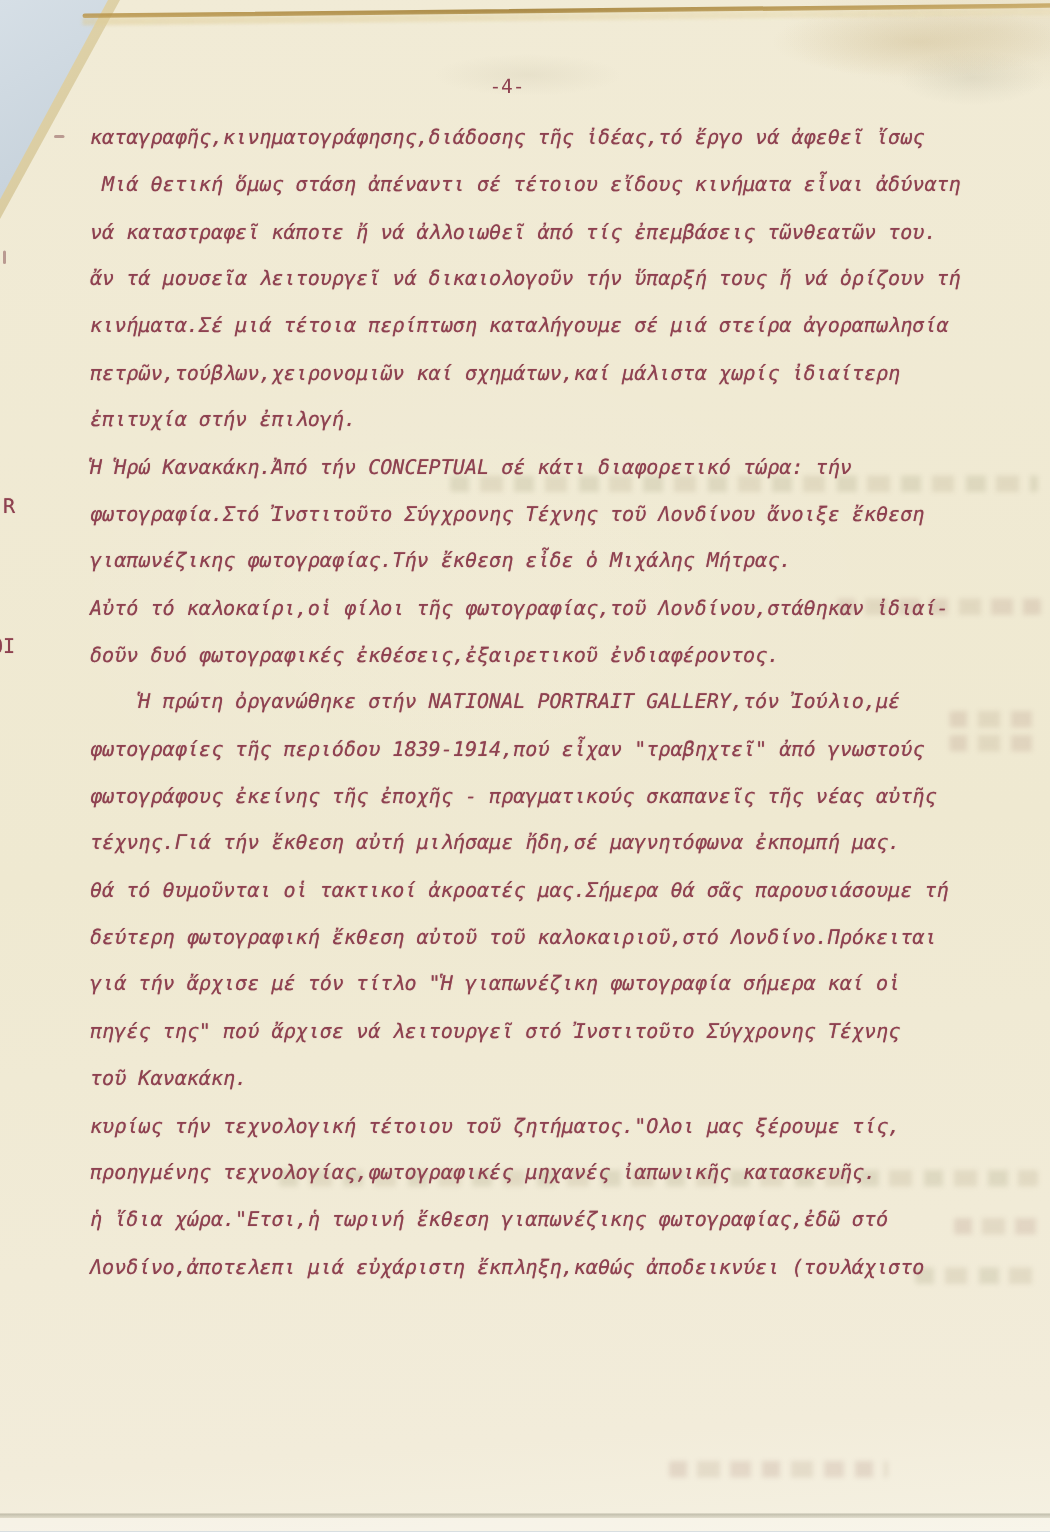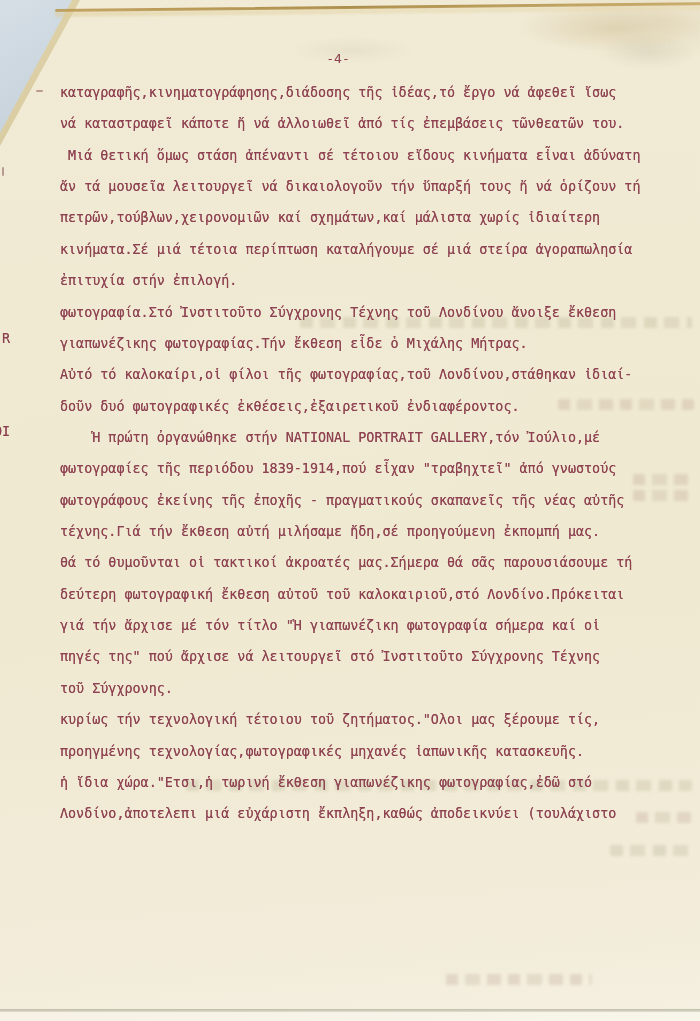--- a/index.html
+++ b/index.html
@@ -58,20 +58,21 @@
     position:absolute;font-size:13.4px;color:var(--ink,#8e4150);
     text-shadow:0 0 .5px rgba(142,65,80,.7);
   }
   .margin-note-1{left:2px;top:331px;}
   .margin-note-2{left:-6px;top:424px;}
   .text-block{
     position:absolute;left:60px;top:77px;width:632px;
     font-size:13.4px;line-height:31.36px;
     color:var(--ink,#8e4150);
     text-shadow:0 0 .55px rgba(142,65,80,.75);
+    font-style:italic;
   }
   .line{white-space:pre;height:31.36px;}
   .line:nth-child(n+27){opacity:.9;}
   
   .bleed{
     position:absolute;height:11px;filter:blur(1.7px);opacity:.5;
     background:repeating-linear-gradient(90deg,
       rgba(158,118,104,.38) 0 12px, transparent 12px 19px,
       rgba(150,126,96,.32) 19px 34px, transparent 34px 41px,
       rgba(158,118,104,.36) 41px 55px, transparent 55px 62px);
@@ -118,38 +119,39 @@
   <div class="bleed olive b7"></div>
   <div class="bleed b8"></div>
 
   <div class="page-number">-4-</div>
 
   <div class="margin-note margin-note-1">R</div>
   <div class="margin-note margin-note-2">ΟΙ</div>
 
   <div class="text-block">
     <div class="line">καταγραφῆς,κινηματογράφησης,διάδοσης τῆς ἰδέας,τό ἔργο νά ἀφεθεῖ ἴσως</div>
+    <div class="line"> Μιά θετική ὅμως στάση ἀπέναντι σέ τέτοιου εἴδους κινήματα εἶναι ἀδύνατη</div>
     <div class="line">νά καταστραφεῖ κάποτε ἤ νά ἀλλοιωθεῖ ἀπό τίς ἐπεμβάσεις τῶνθεατῶν του.</div>
-    <div class="line"> Μιά θετική ὅμως στάση ἀπέναντι σέ τέτοιου εἴδους κινήματα εἶναι ἀδύνατη</div>
     <div class="line">ἄν τά μουσεῖα λειτουργεῖ νά δικαιολογοῦν τήν ὕπαρξή τους ἤ νά ὁρίζουν τή</div>
+    <div class="line">κινήματα.Σέ μιά τέτοια περίπτωση καταλήγουμε σέ μιά στείρα ἀγοραπωλησία</div>
     <div class="line">πετρῶν,τούβλων,χειρονομιῶν καί σχημάτων,καί μάλιστα χωρίς ἰδιαίτερη</div>
-    <div class="line">κινήματα.Σέ μιά τέτοια περίπτωση καταλήγουμε σέ μιά στείρα ἀγοραπωλησία</div>
     <div class="line">ἐπιτυχία στήν ἐπιλογή.</div>
+    <div class="line">Ἡ Ἡρώ Κανακάκη.Ἀπό τήν CONCEPTUAL σέ κάτι διαφορετικό τώρα: τήν</div>
     <div class="line">φωτογραφία.Στό Ἰνστιτοῦτο Σύγχρονης Τέχνης τοῦ Λονδίνου ἄνοιξε ἔκθεση</div>
     <div class="line">γιαπωνέζικης φωτογραφίας.Τήν ἔκθεση εἶδε ὁ Μιχάλης Μήτρας.</div>
     <div class="line">Αὐτό τό καλοκαίρι,οἱ φίλοι τῆς φωτογραφίας,τοῦ Λονδίνου,στάθηκαν ἰδιαί-</div>
     <div class="line">δοῦν δυό φωτογραφικές ἐκθέσεις,ἐξαιρετικοῦ ἐνδιαφέροντος.</div>
     <div class="line">    Ἡ πρώτη ὀργανώθηκε στήν NATIONAL PORTRAIT GALLERY,τόν Ἰούλιο,μέ</div>
     <div class="line">φωτογραφίες τῆς περιόδου 1839-1914,πού εἶχαν "τραβηχτεῖ" ἀπό γνωστούς</div>
     <div class="line">φωτογράφους ἐκείνης τῆς ἐποχῆς - πραγματικούς σκαπανεῖς τῆς νέας αὐτῆς</div>
-    <div class="line">τέχνης.Γιά τήν ἔκθεση αὐτή μιλήσαμε ἤδη,σέ προηγούμενη ἐκπομπή μας.</div>
+    <div class="line">τέχνης.Γιά τήν ἔκθεση αὐτή μιλήσαμε ἤδη,σέ μαγνητόφωνα ἐκπομπή μας.</div>
     <div class="line">θά τό θυμοῦνται οἱ τακτικοί ἀκροατές μας.Σήμερα θά σᾶς παρουσιάσουμε τή</div>
     <div class="line">δεύτερη φωτογραφική ἔκθεση αὐτοῦ τοῦ καλοκαιριοῦ,στό Λονδίνο.Πρόκειται</div>
     <div class="line">γιά τήν ἄρχισε μέ τόν τίτλο "Ἡ γιαπωνέζικη φωτογραφία σήμερα καί οἱ</div>
     <div class="line">πηγές της" πού ἄρχισε νά λειτουργεῖ στό Ἰνστιτοῦτο Σύγχρονης Τέχνης</div>
-    <div class="line">τοῦ Σύγχρονης.</div>
+    <div class="line">τοῦ Κανακάκη.</div>
     <div class="line">κυρίως τήν τεχνολογική τέτοιου τοῦ ζητήματος."Ολοι μας ξέρουμε τίς,</div>
     <div class="line">προηγμένης τεχνολογίας,φωτογραφικές μηχανές ἰαπωνικῆς κατασκευῆς.</div>
     <div class="line">ἡ ἴδια χώρα."Ετσι,ἡ τωρινή ἔκθεση γιαπωνέζικης φωτογραφίας,ἐδῶ στό</div>
     <div class="line">Λονδίνο,ἀποτελεπι μιά εὐχάριστη ἔκπληξη,καθώς ἀποδεικνύει (τουλάχιστο</div>
   </div>
 
 </div>
 
 </body></html>

